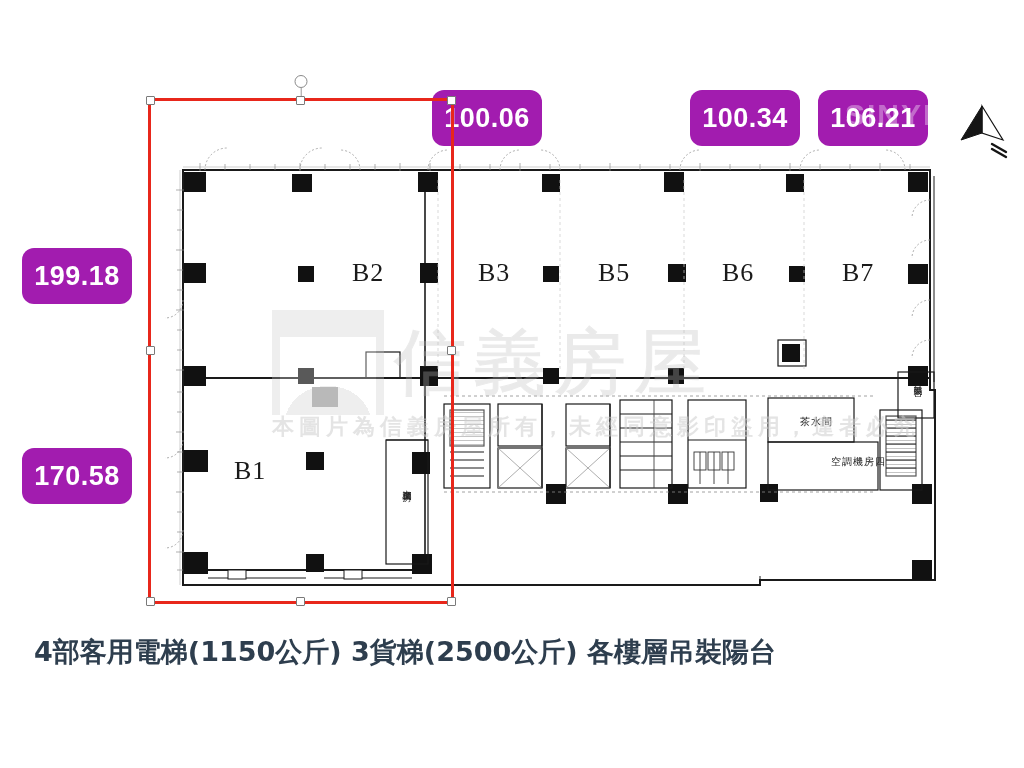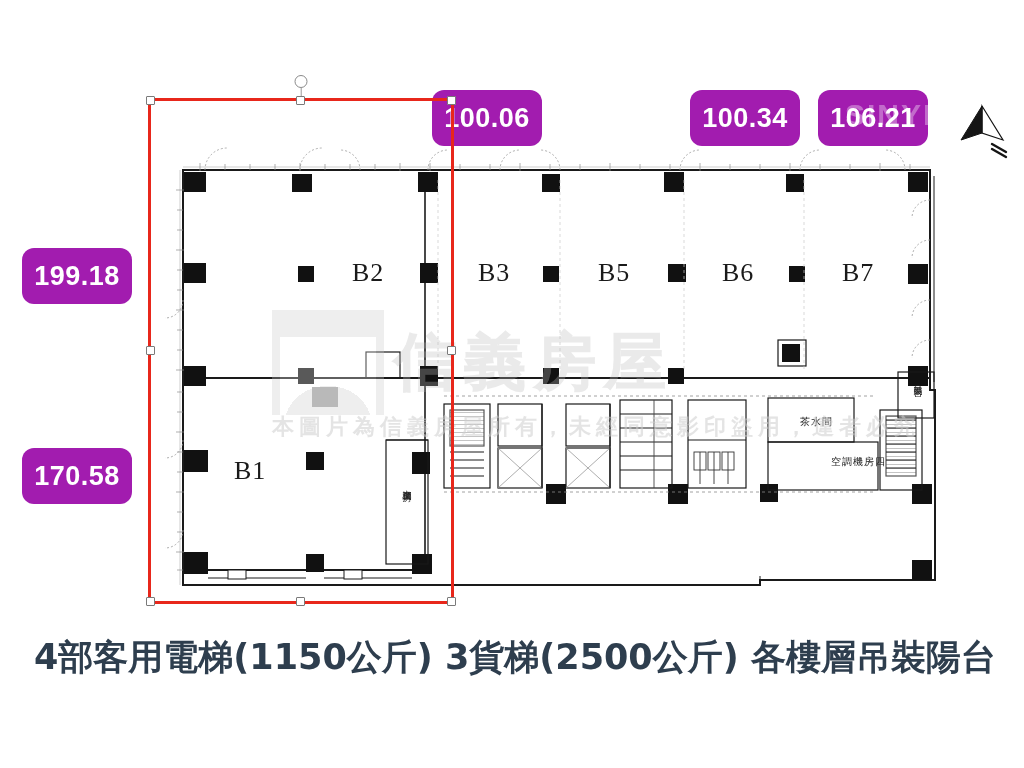--- a/index.html
+++ b/index.html
@@ -29,21 +29,21 @@
   #wm-logo::after{
     content:"";position:absolute;left:8px;bottom:0;width:96px;height:78px;
     background:
       radial-gradient(ellipse 70px 62px at 50% 112%, transparent 0 62%, #ffffff 62% 100%);
   }
   #wm-logo::before{
     content:"";position:absolute;left:40px;bottom:8px;width:26px;height:20px;
     background:#1c1c1c;z-index:2;
   }
   #wm-text{
-    font-size:62px;font-weight:700;letter-spacing:8px;color:#bdbdbd;
+    font-size:72px;font-weight:400;letter-spacing:8px;color:#bdbdbd;
     line-height:1;white-space:nowrap;
     -webkit-text-stroke:1px #bdbdbd;
   }
   #wm-sub{
     position:absolute;left:272px;top:412px;width:500px;
     font-size:22px;letter-spacing:5px;color:#cfcfcf;font-weight:700;
     white-space:nowrap;opacity:.55;
   }
   #wm-sinyi{
     position:absolute;left:845px;top:98px;
@@ -82,21 +82,21 @@
     position:absolute;left:50%;top:12px;width:1.6px;height:14px;
     background:#9a9a9a;transform:translateX(-50%);
   }
 
   
   #compass{position:absolute;left:952px;top:100px;width:58px;height:62px;}
 
   
   #caption{
     position:absolute;left:34px;top:634px;
-    font-size:35px;font-weight:700;color:#2e3e4e;
+    font-size:27px;font-weight:700;color:#2e3e4e;
     letter-spacing:0px;white-space:nowrap;
     font-family:"DejaVu Sans","Liberation Sans",sans-serif;
   }
 
   
   .unit{
     position:absolute;font-size:26px;color:#1a1a1a;
     font-family:"Liberation Serif","DejaVu Serif",serif;
     letter-spacing:1px;
   }

